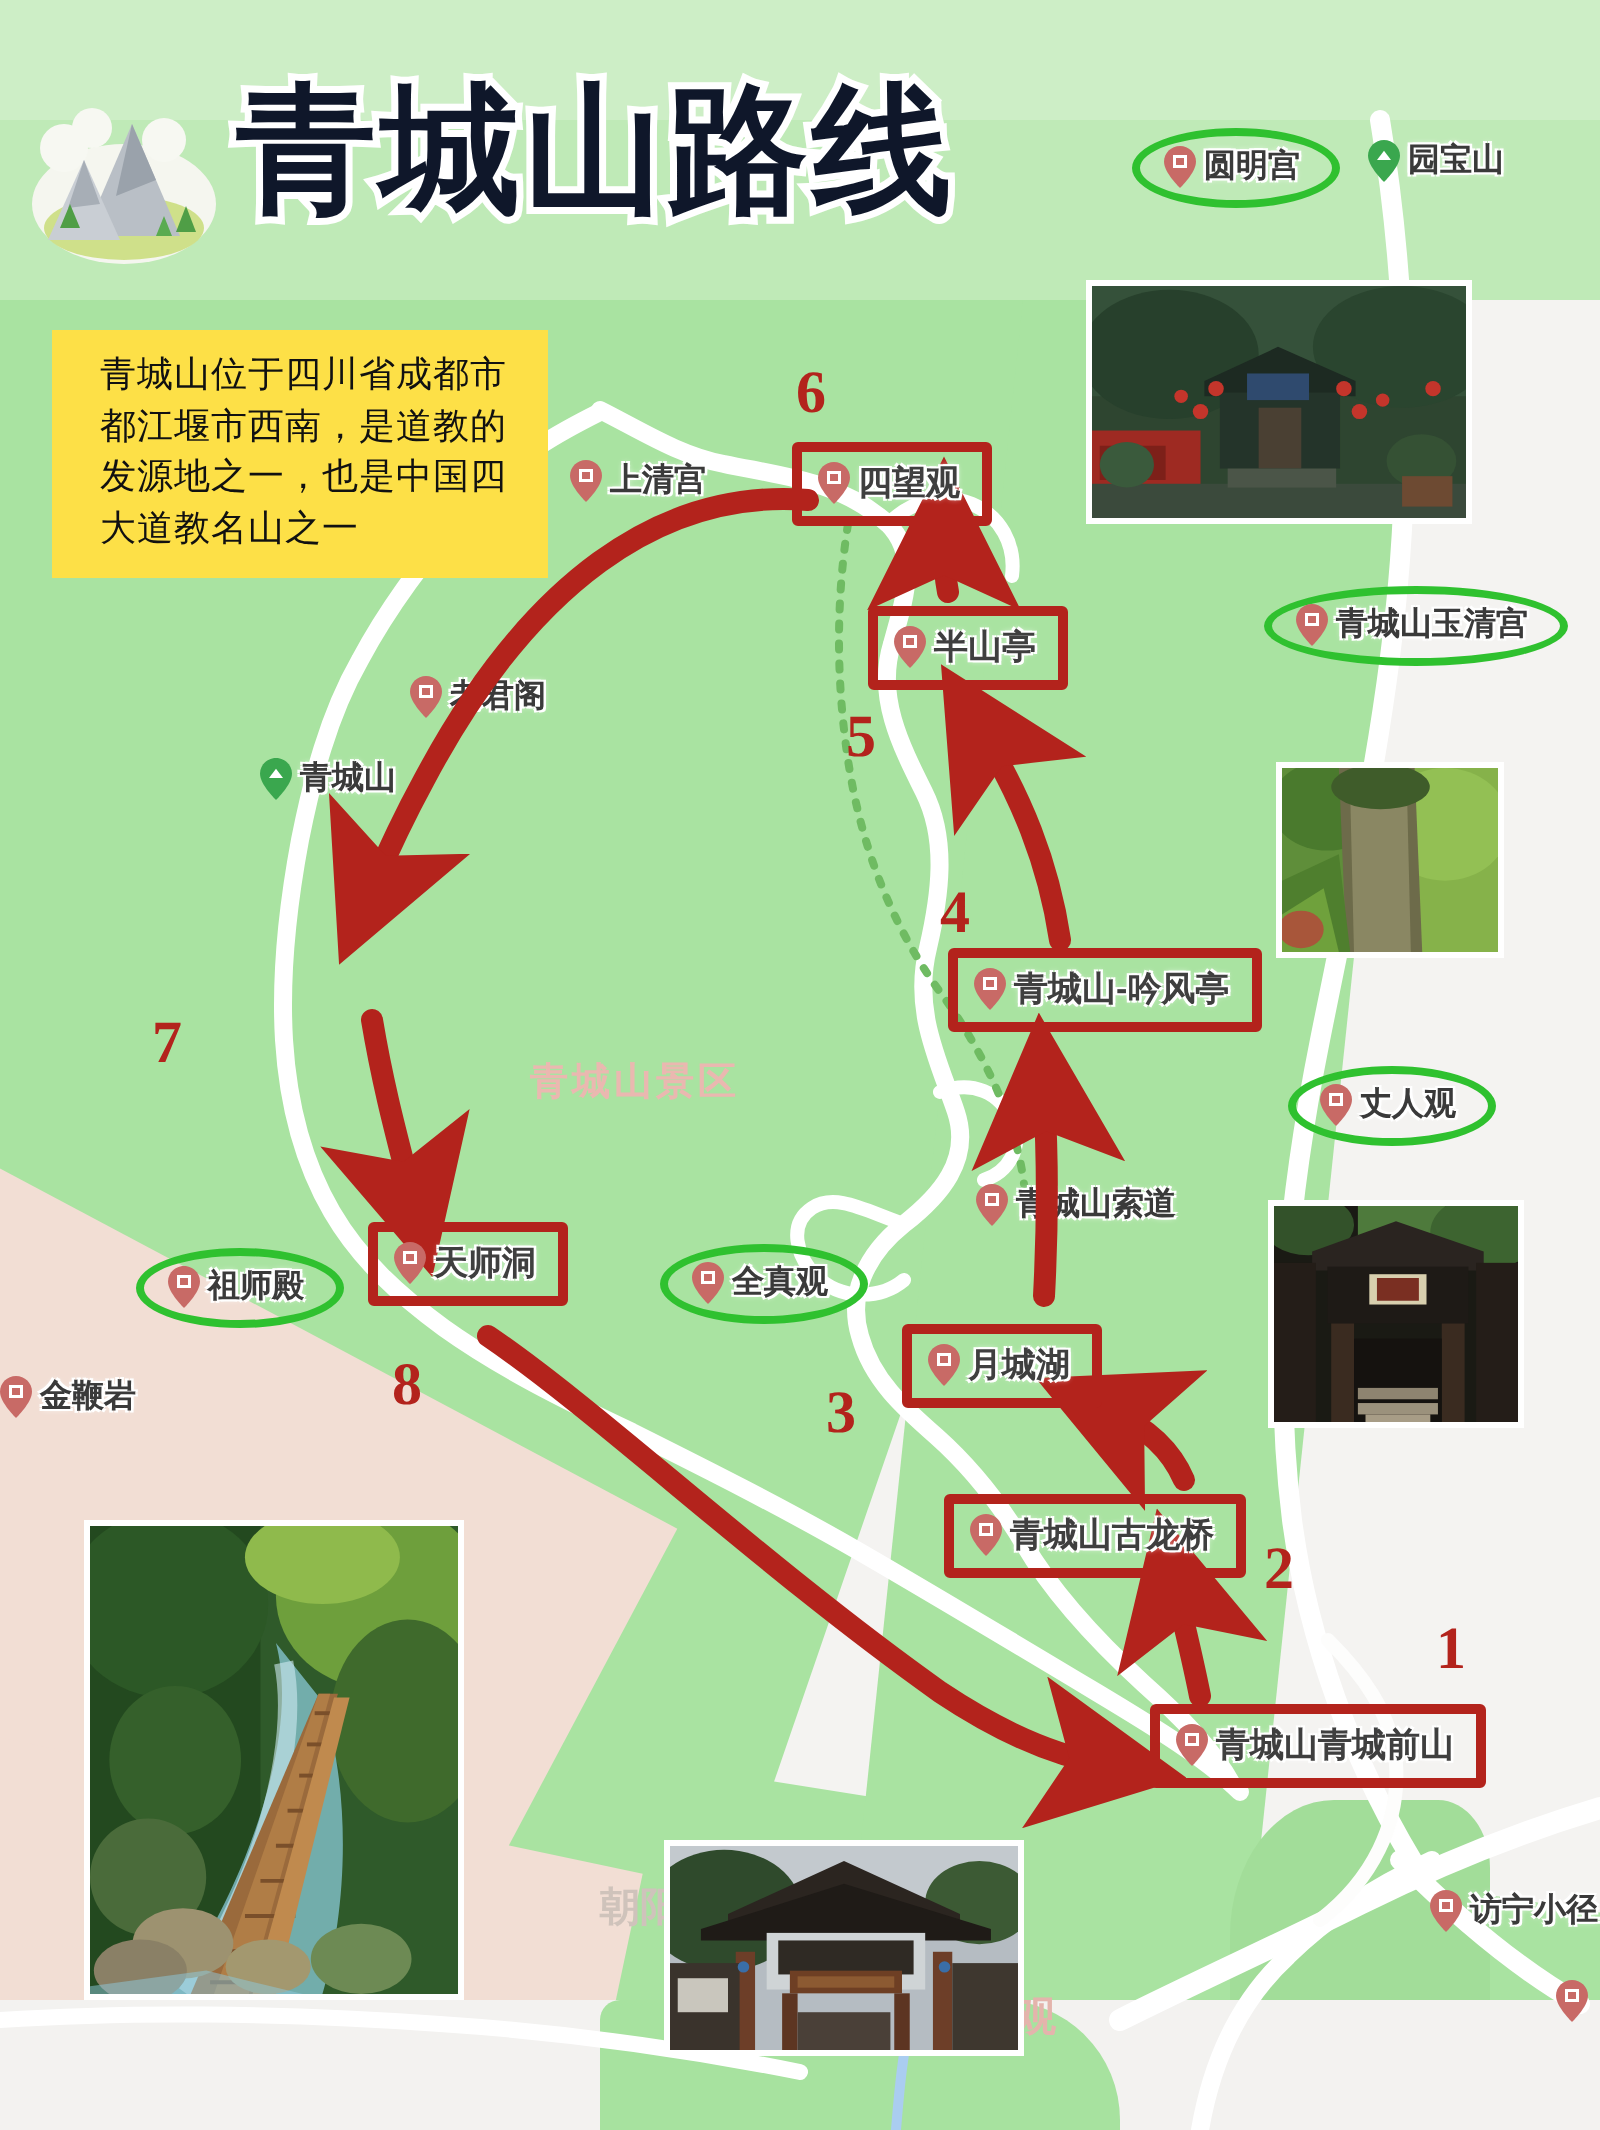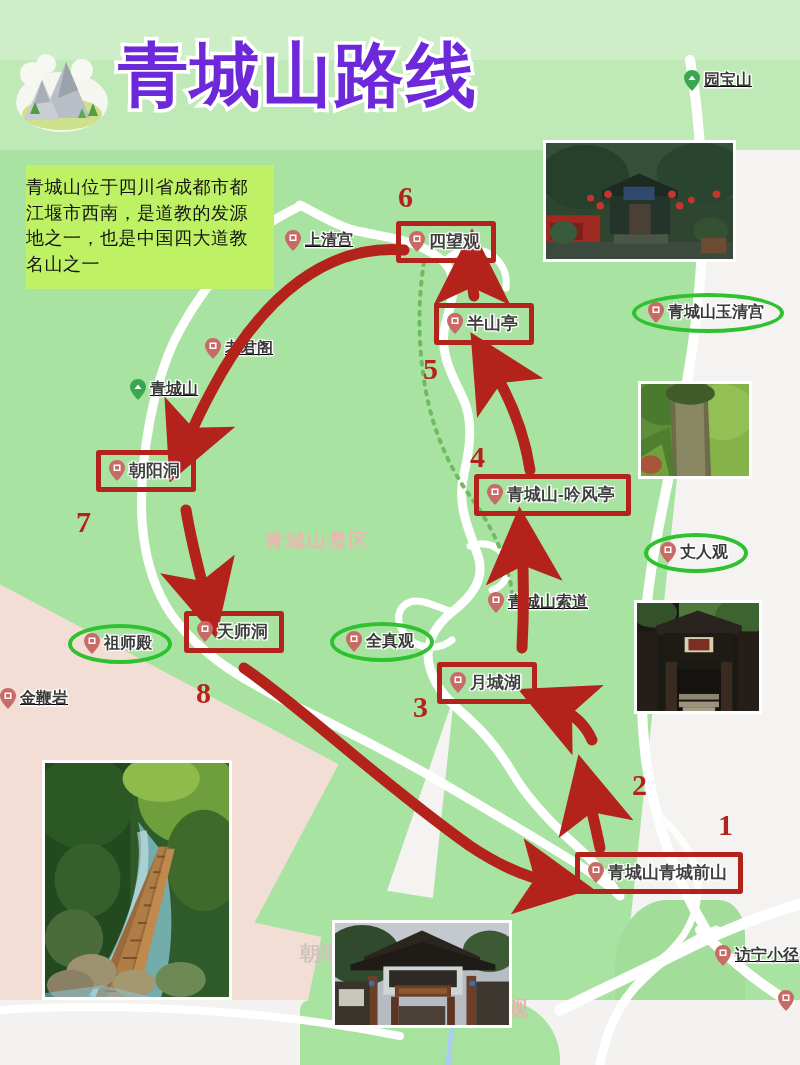--- a/index.html
+++ b/index.html
@@ -50,42 +50,42 @@
   }
 
   
   .title-wrap {
     position: absolute; left: 118px; top: 40px;
     z-index: 40;
   }
   .title-text {
     font-size: 70px;
     font-weight: bold;
-    color: #6d28d9;
+    color: #0f172a;
     letter-spacing: 2px;
     line-height: 1;
     white-space: nowrap;
     -webkit-text-stroke: 7px #ffffff;
     paint-order: stroke fill;
     text-shadow: 0 3px 0 rgba(255,255,255,0.6);
   }
 
   
   .logo {
     position: absolute; left: 12px; top: 40px;
     width: 100px; height: 100px;
     z-index: 41;
   }
 
   
   .desc-card {
     position: absolute; left: 26px; top: 165px;
     width: 248px;
-    background: #bef264;
-    padding: 10px 12px 12px 0;
+    background: #fde047;
+    padding: 10px 12px 12px 24px;
     z-index: 35;
   }
   .desc-text {
     font-size: 18px;
     line-height: 1.42;
     color: #111111;
     font-weight: 500;
     letter-spacing: 0.5px;
   }
 
@@ -128,21 +128,21 @@
 
   
   .poi-ellipse {
     border: 4px solid #2fc12f;
     border-radius: 50%;
     padding: 5px 16px 6px 12px;
     z-index: 26;
   }
 
   
-  .poi-plain { z-index: 18; text-decoration: underline; }
+  .poi-plain { z-index: 18; }
 
   
   .step-num {
     position: absolute;
     font-size: 30px;
     font-weight: bold;
     color: #b3231c;
     z-index: 30;
     font-family: "Liberation Serif", serif;
   }
@@ -495,20 +495,30 @@
   <div class="poi poi-plain" style="left:778px;top:990px;">
     <span class="pin pin-red">
       <svg viewBox="0 0 16 21">
           <path d="M8 0C3.6 0 0 3.5 0 7.8 0 13.5 8 21 8 21s8-7.5 8-13.2C16 3.5 12.4 0 8 0z" fill="#c86a66"></path>
           <rect x="4.5" y="4.5" width="7" height="6.5" fill="#fff"></rect>
           <rect x="6" y="6" width="4" height="3.5" fill="#c86a66"></rect>
         </svg>
     </span>
   </div>
 
+  <div class="poi poi-ellipse" style="left:566px;top:64px;">
+    <span class="pin pin-red">
+      <svg viewBox="0 0 16 21">
+          <path d="M8 0C3.6 0 0 3.5 0 7.8 0 13.5 8 21 8 21s8-7.5 8-13.2C16 3.5 12.4 0 8 0z" fill="#c86a66"></path>
+          <rect x="4.5" y="4.5" width="7" height="6.5" fill="#fff"></rect>
+          <rect x="6" y="6" width="4" height="3.5" fill="#c86a66"></rect>
+        </svg>
+    </span>
+    <span class="poi-label">圆明宫</span>
+  </div>
 
   <div class="poi poi-ellipse" style="left:632px;top:293px;">
     <span class="pin pin-red">
       <svg viewBox="0 0 16 21">
           <path d="M8 0C3.6 0 0 3.5 0 7.8 0 13.5 8 21 8 21s8-7.5 8-13.2C16 3.5 12.4 0 8 0z" fill="#c86a66"></path>
           <rect x="4.5" y="4.5" width="7" height="6.5" fill="#fff"></rect>
           <rect x="6" y="6" width="4" height="3.5" fill="#c86a66"></rect>
         </svg>
     </span>
     <span class="poi-label">青城山玉清宫</span>
@@ -576,56 +586,56 @@
       <svg viewBox="0 0 16 21">
           <path d="M8 0C3.6 0 0 3.5 0 7.8 0 13.5 8 21 8 21s8-7.5 8-13.2C16 3.5 12.4 0 8 0z" fill="#c86a66"></path>
           <rect x="4.5" y="4.5" width="7" height="6.5" fill="#fff"></rect>
           <rect x="6" y="6" width="4" height="3.5" fill="#c86a66"></rect>
         </svg>
     </span>
     <span class="poi-label">青城山-吟风亭</span>
   </div>
   <div class="step-num" style="left:470px;top:440px;">4</div>
 
-  <div class="poi poi-box" style="left:437px;top:662px;">
+  <div class="poi poi-box" style="left:451px;top:662px;">
     <span class="pin pin-red">
       <svg viewBox="0 0 16 21">
           <path d="M8 0C3.6 0 0 3.5 0 7.8 0 13.5 8 21 8 21s8-7.5 8-13.2C16 3.5 12.4 0 8 0z" fill="#c86a66"></path>
           <rect x="4.5" y="4.5" width="7" height="6.5" fill="#fff"></rect>
           <rect x="6" y="6" width="4" height="3.5" fill="#c86a66"></rect>
         </svg>
     </span>
     <span class="poi-label">月城湖</span>
   </div>
   <div class="step-num" style="left:413px;top:690px;">3</div>
 
+  <div class="poi poi-box" style="left:472px;top:747px;">
+    <span class="pin pin-red">
+      <svg viewBox="0 0 16 21">
+          <path d="M8 0C3.6 0 0 3.5 0 7.8 0 13.5 8 21 8 21s8-7.5 8-13.2C16 3.5 12.4 0 8 0z" fill="#c86a66"></path>
+          <rect x="4.5" y="4.5" width="7" height="6.5" fill="#fff"></rect>
+          <rect x="6" y="6" width="4" height="3.5" fill="#c86a66"></rect>
+        </svg>
+    </span>
+    <span class="poi-label">青城山古龙桥</span>
+  </div>
   <div class="step-num" style="left:632px;top:768px;">2</div>
 
   <div class="poi poi-box" style="left:575px;top:852px;">
     <span class="pin pin-red">
       <svg viewBox="0 0 16 21">
           <path d="M8 0C3.6 0 0 3.5 0 7.8 0 13.5 8 21 8 21s8-7.5 8-13.2C16 3.5 12.4 0 8 0z" fill="#c86a66"></path>
           <rect x="4.5" y="4.5" width="7" height="6.5" fill="#fff"></rect>
           <rect x="6" y="6" width="4" height="3.5" fill="#c86a66"></rect>
         </svg>
     </span>
     <span class="poi-label">青城山青城前山</span>
   </div>
   <div class="step-num" style="left:718px;top:808px;">1</div>
 
-  <div class="poi poi-box" style="left:96px;top:450px;">
-    <span class="pin pin-red">
-      <svg viewBox="0 0 16 21">
-          <path d="M8 0C3.6 0 0 3.5 0 7.8 0 13.5 8 21 8 21s8-7.5 8-13.2C16 3.5 12.4 0 8 0z" fill="#c86a66"></path>
-          <rect x="4.5" y="4.5" width="7" height="6.5" fill="#fff"></rect>
-          <rect x="6" y="6" width="4" height="3.5" fill="#c86a66"></rect>
-        </svg>
-    </span>
-    <span class="poi-label">朝阳洞</span>
-  </div>
   <div class="step-num" style="left:76px;top:505px;">7</div>
 
   <div class="poi poi-box" style="left:184px;top:611px;">
     <span class="pin pin-red">
       <svg viewBox="0 0 16 21">
           <path d="M8 0C3.6 0 0 3.5 0 7.8 0 13.5 8 21 8 21s8-7.5 8-13.2C16 3.5 12.4 0 8 0z" fill="#c86a66"></path>
           <rect x="4.5" y="4.5" width="7" height="6.5" fill="#fff"></rect>
           <rect x="6" y="6" width="4" height="3.5" fill="#c86a66"></rect>
         </svg>
     </span>

